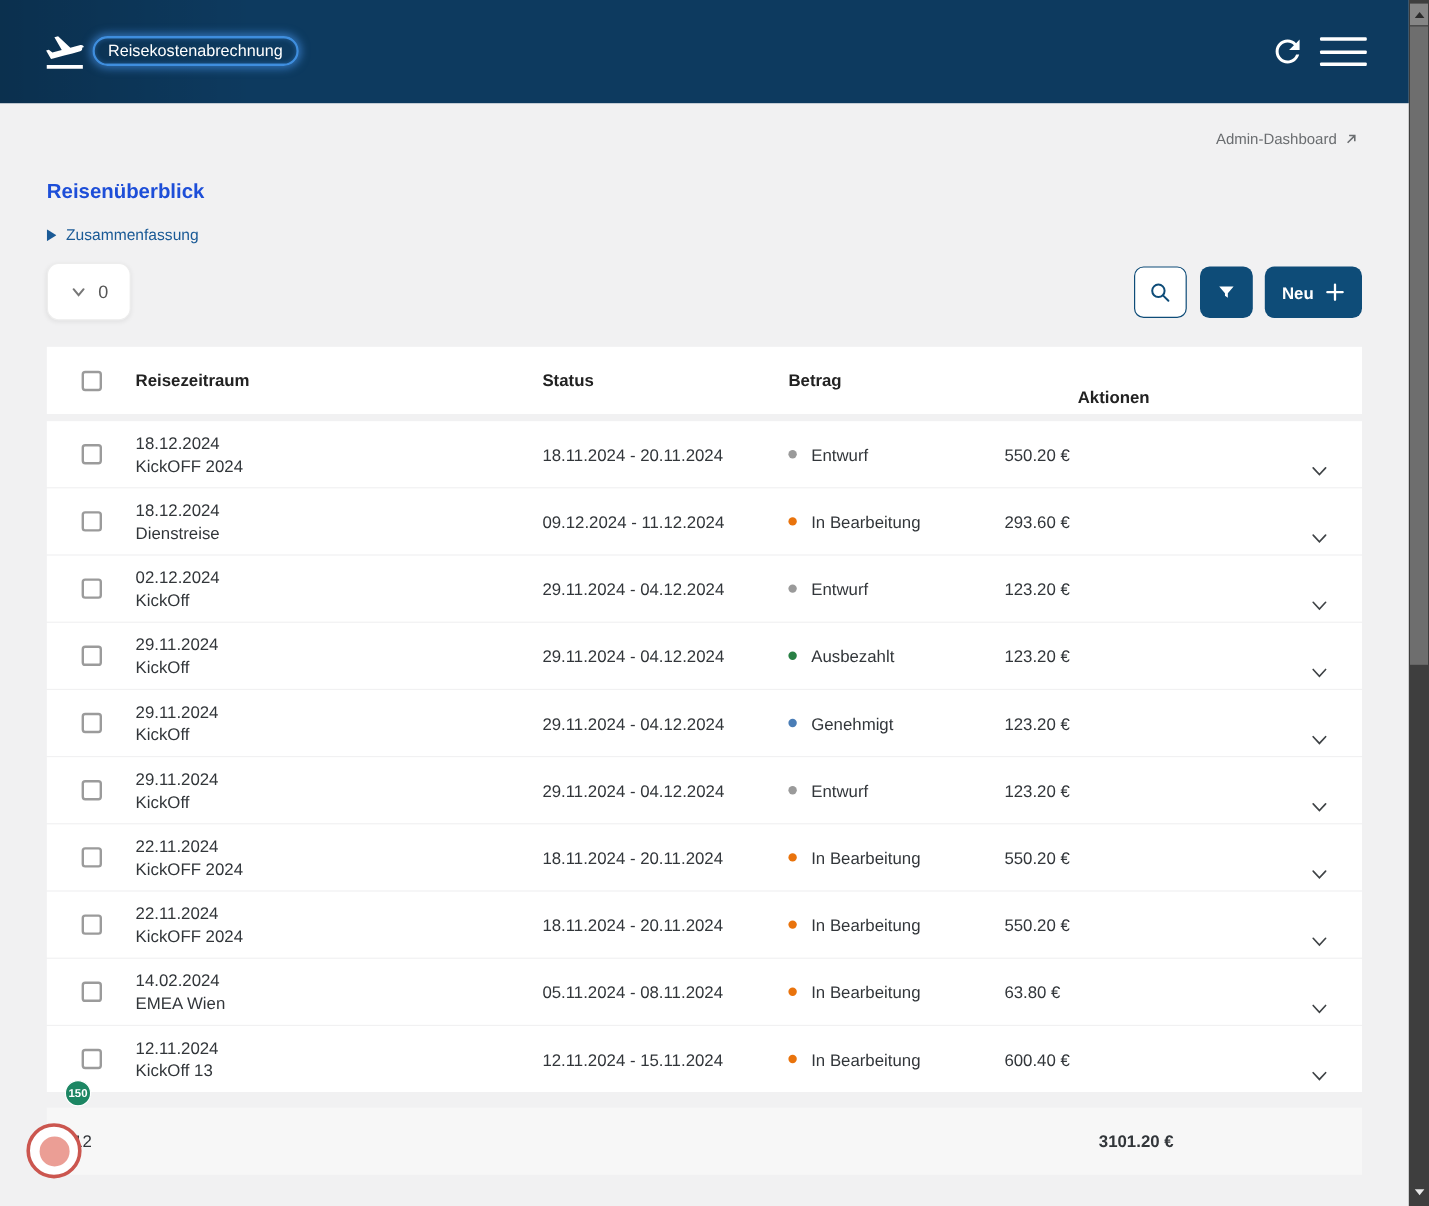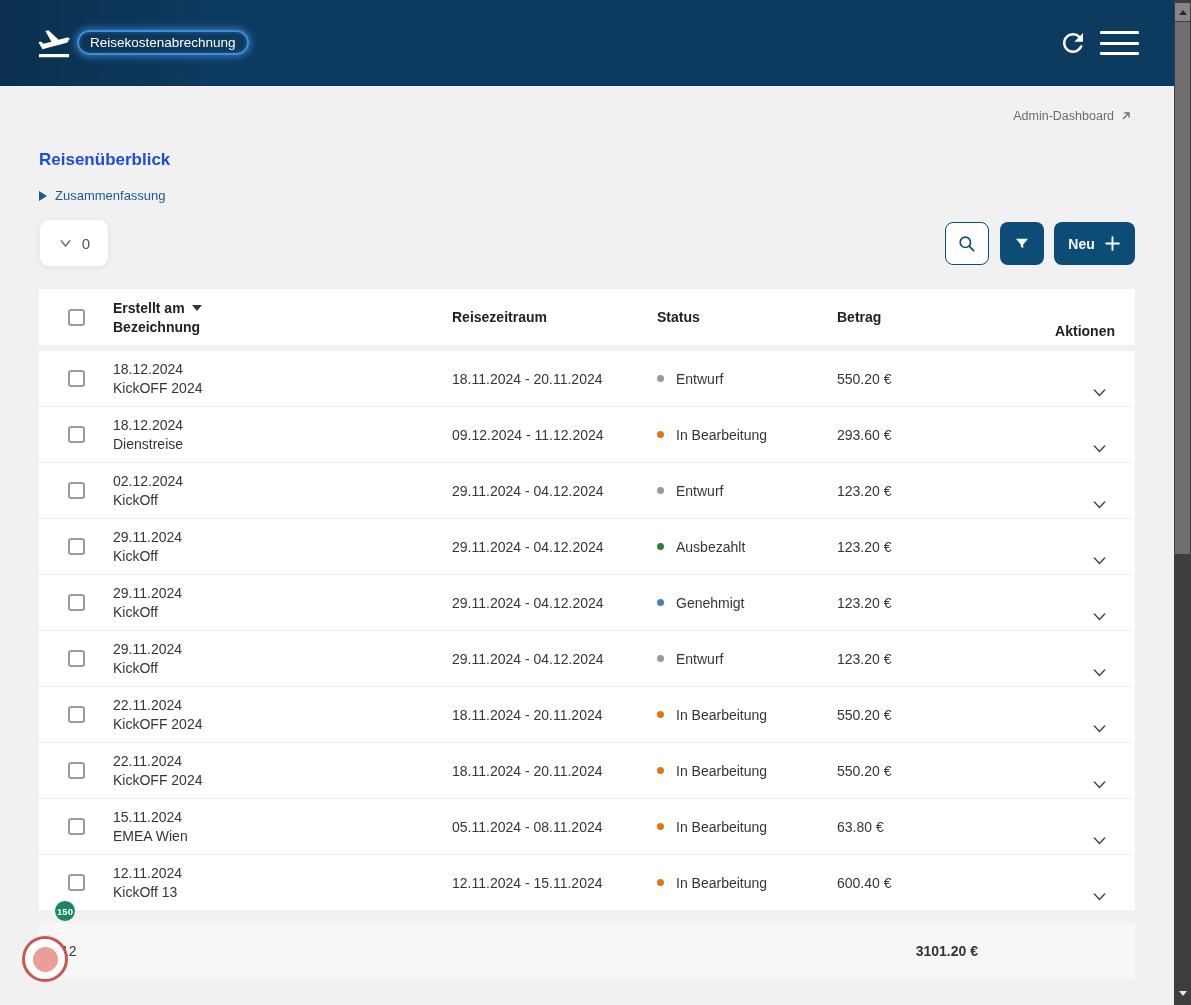--- a/index.html
+++ b/index.html
@@ -153,29 +153,20 @@
       <path d="M8 2 V14 M2 8 H14" stroke="#ffffff" stroke-width="1.8" stroke-linecap="round"></path>
     </svg>
   </div>
 
   <div class="table">
 
     <div class="grid-row thead">
       <div class="cb-cell">
           <span class="checkbox"></span>
         </div>
-      <div class="name-cell">
-        <div class="l1">
-          <span>Erstellt am</span>
-          <svg width="10" height="6" viewBox="0 0 10 6">
-            <polygon points="0,0 10,0 5,6" fill="#32363a"></polygon>
-          </svg>
-        </div>
-        <div class="l2">Bezeichnung</div>
-      </div>
       <div>Reisezeitraum</div>
       <div>Status</div>
       <div class="amount-cell">Betrag</div>
       <div class="actions-cell" style="font-weight:bold;">Aktionen</div>
     </div>
 
     <div id="table-body">
   <div class="grid-row trow">
     <div class="cb-cell">
             <span class="checkbox"></span>
@@ -359,21 +350,21 @@
       </svg>
     </div>
   </div>
 
   <div class="grid-row trow">
     <div class="cb-cell">
             <span class="checkbox"></span>
           </div>
     <div class="name-cell">
       <div class="l1">
-              <span>15.11.2024</span>
+              <span>14.02.2024</span>
             </div>
       <div class="l2">EMEA Wien</div>
     </div>
     <div>05.11.2024 - 08.11.2024</div>
     <div class="status-cell">
       <span class="dot" style="background: rgb(233, 115, 12);"></span>
       <span>In Bearbeitung</span>
     </div>
     <div class="amount-cell">63.80 €</div>
     <div class="actions-cell">

